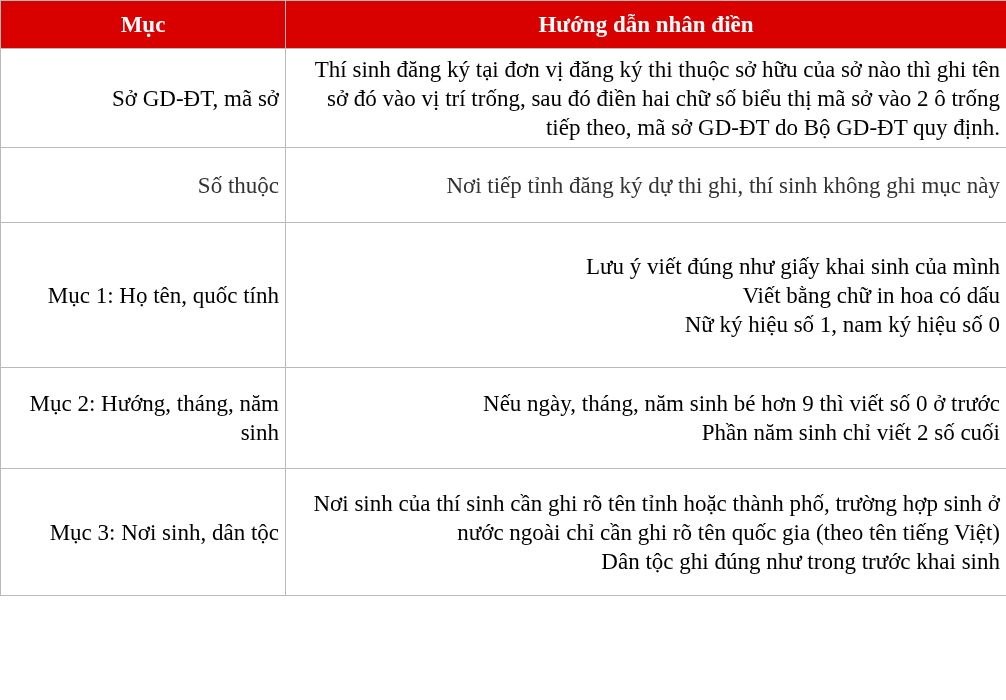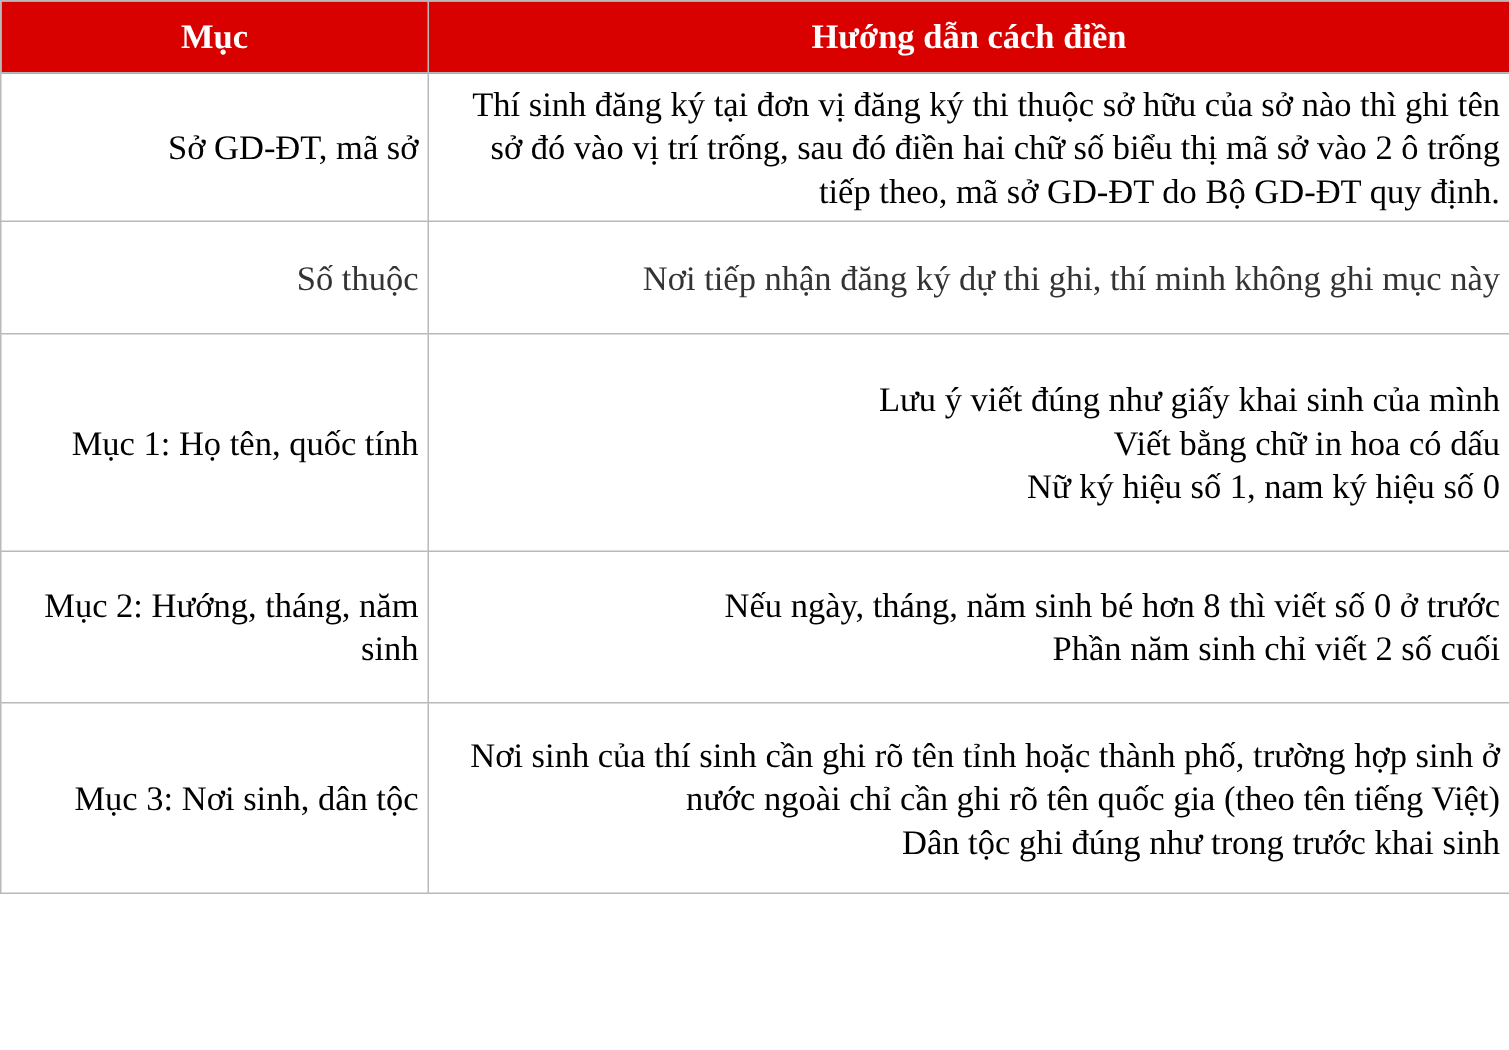--- a/index.html
+++ b/index.html
@@ -42,48 +42,48 @@
 <body>
 
 <table>
   <colgroup>
       <col class="c1">
       <col class="c2">
     </colgroup>
   <thead>
     <tr>
       <th>Mục</th>
-      <th>Hướng dẫn cách điền</th>
+      <th>Hướng dẫn nhân điền</th>
     </tr>
   </thead>
   <tbody>
     <tr class="r1">
       <td>Sở GD-ĐT, mã sở</td>
       <td>
         <span class="line">Thí sinh đăng ký tại đơn vị đăng ký thi thuộc sở hữu của sở nào thì ghi tên sở đó vào vị trí trống, sau đó điền hai chữ số biểu thị mã sở vào 2 ô trống tiếp theo, mã sở GD-ĐT do Bộ GD-ĐT quy định.</span>
       </td>
     </tr>
     <tr class="r2">
       <td>Số thuộc</td>
       <td>
-        <span class="line">Nơi tiếp nhận đăng ký dự thi ghi, thí minh không ghi mục này</span>
+        <span class="line">Nơi tiếp tỉnh đăng ký dự thi ghi, thí sinh không ghi mục này</span>
       </td>
     </tr>
     <tr class="r3">
       <td>Mục 1: Họ tên, quốc tính</td>
       <td>
         <span class="line">Lưu ý viết đúng như giấy khai sinh của mình</span>
         <span class="line">Viết bằng chữ in hoa có dấu</span>
         <span class="line">Nữ ký hiệu số 1, nam ký hiệu số 0</span>
       </td>
     </tr>
     <tr class="r4">
       <td>Mục 2: Hướng, tháng, năm sinh</td>
       <td>
-        <span class="line">Nếu ngày, tháng, năm sinh bé hơn 8 thì viết số 0 ở trước</span>
+        <span class="line">Nếu ngày, tháng, năm sinh bé hơn 9 thì viết số 0 ở trước</span>
         <span class="line">Phần năm sinh chỉ viết 2 số cuối</span>
       </td>
     </tr>
     <tr class="r5">
       <td>Mục 3: Nơi sinh, dân tộc</td>
       <td>
         <span class="line">Nơi sinh của thí sinh cần ghi rõ tên tỉnh hoặc thành phố, trường hợp sinh ở nước ngoài chỉ cần ghi rõ tên quốc gia (theo tên tiếng Việt)</span>
         <span class="line">Dân tộc ghi đúng như trong trước khai sinh</span>
       </td>
     </tr>

